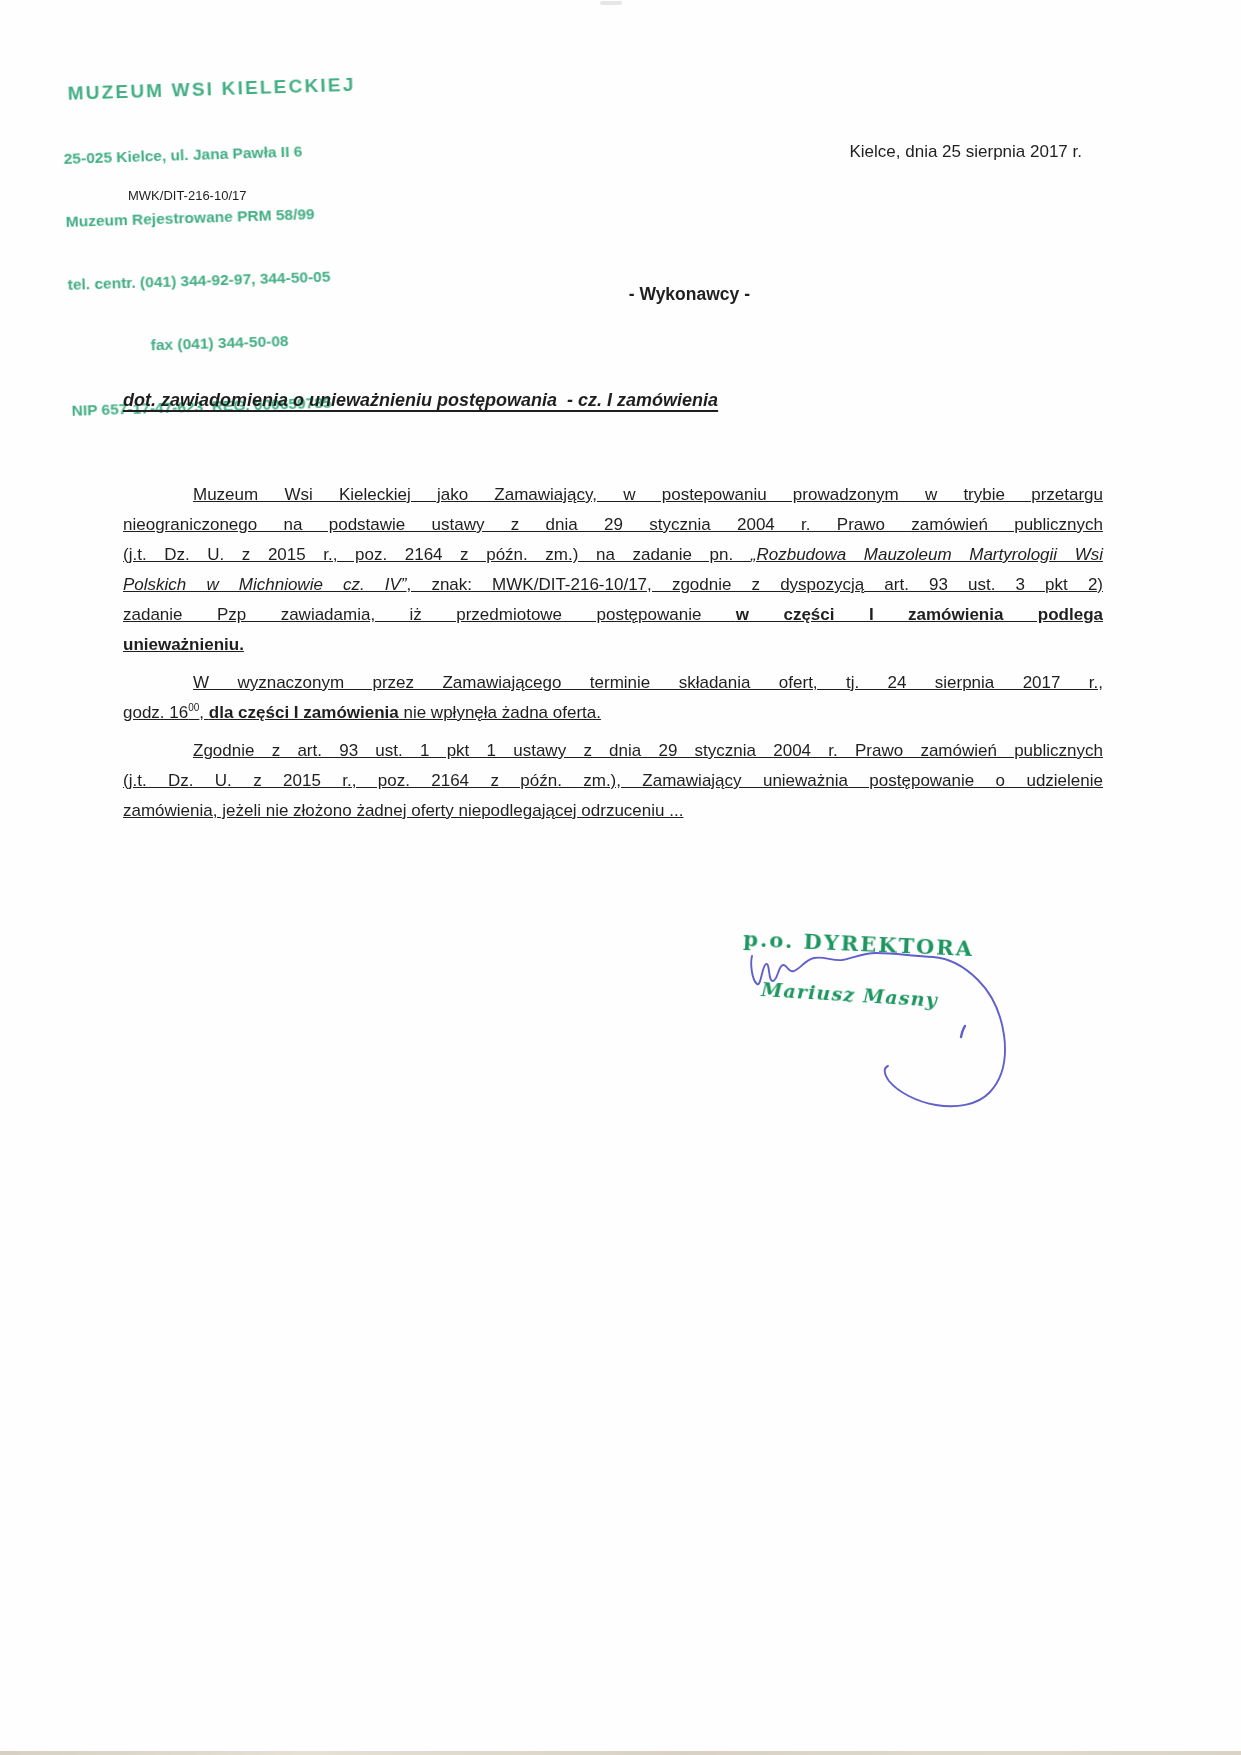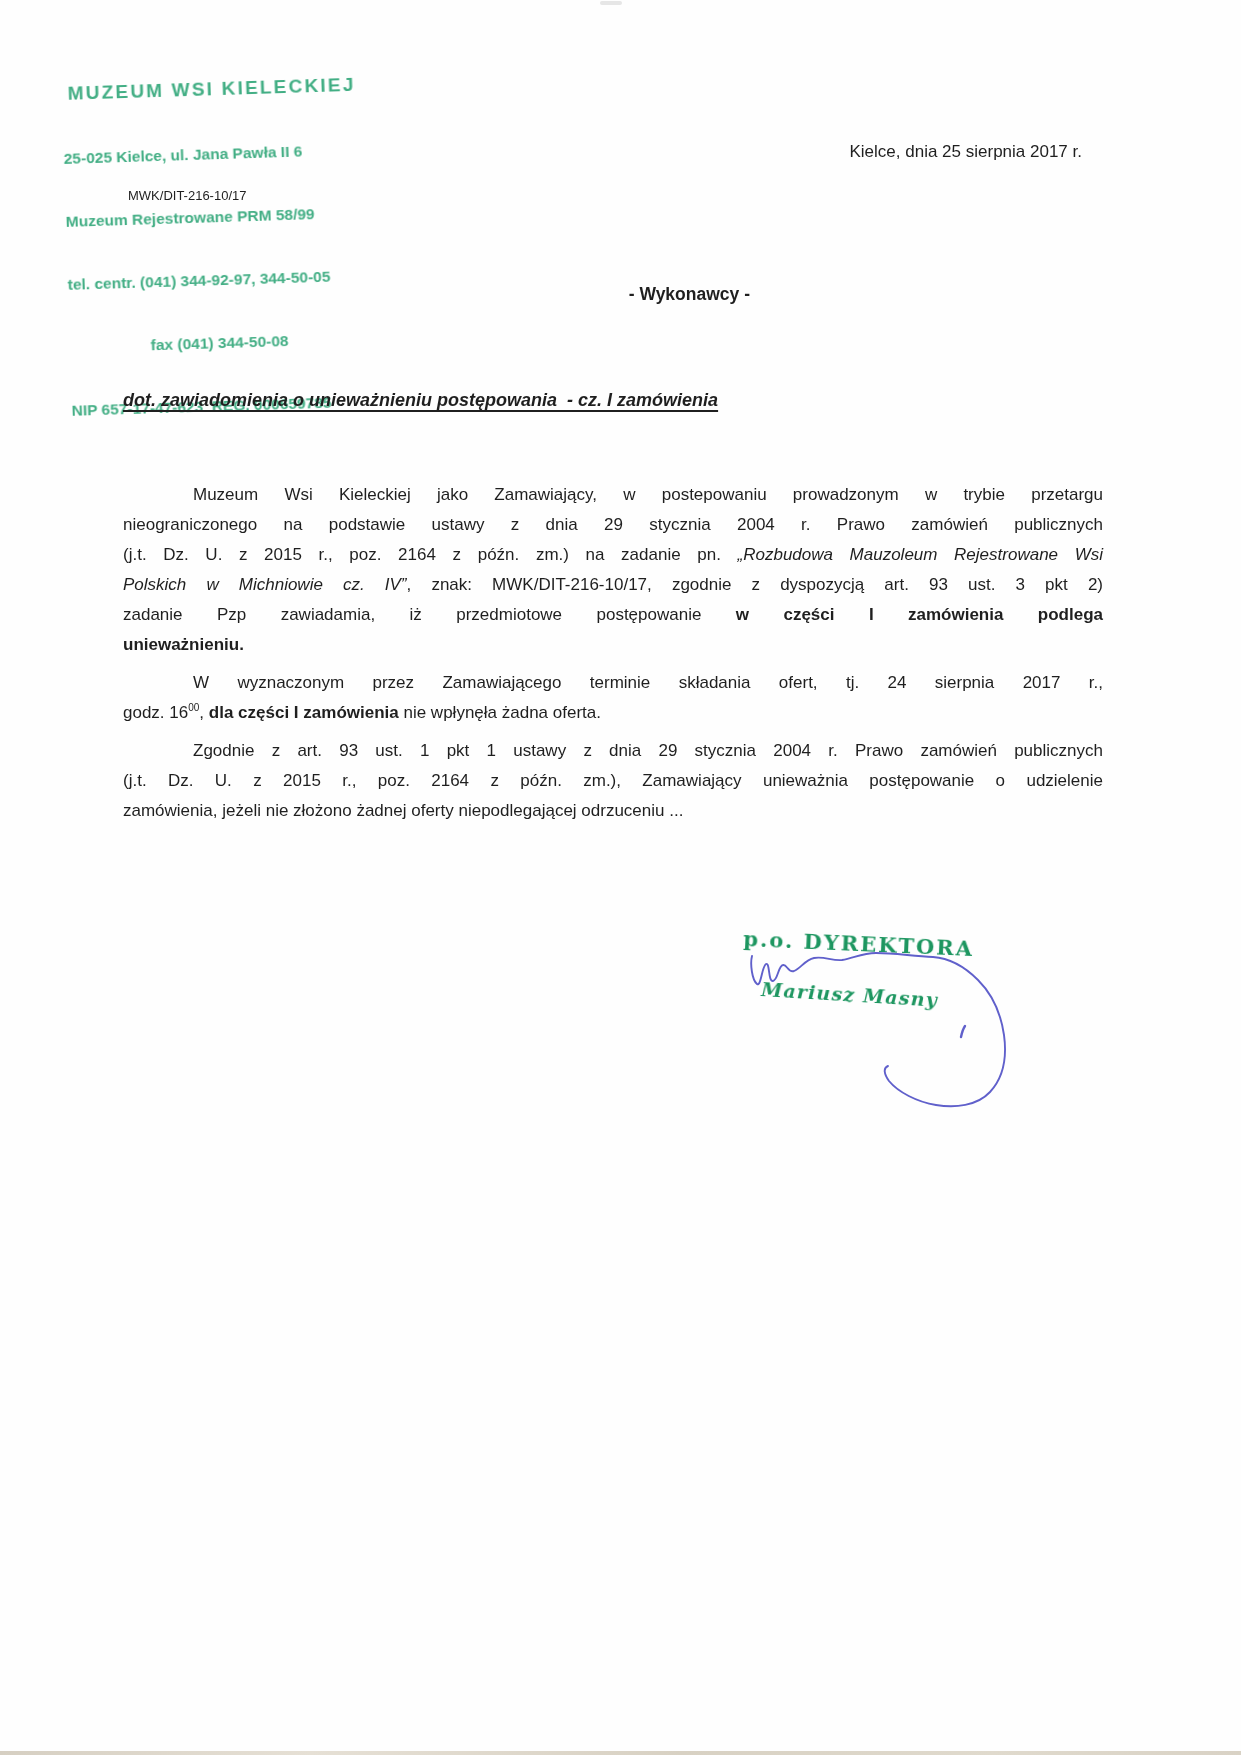--- a/index.html
+++ b/index.html
@@ -22,21 +22,21 @@
   #date-line{position:absolute;top:142px;right:159px;font-size:17px;}
   #reference{position:absolute;left:128px;top:188px;font-size:13px;}
   #addressee{position:absolute;left:470px;top:284px;width:280px;text-align:right;
              font-weight:700;font-size:17.5px;}
   #subject{position:absolute;left:123px;top:390px;font-size:18px;
            font-style:italic;font-weight:700;white-space:pre;
            text-decoration:underline;text-decoration-thickness:2px;text-underline-offset:4px;}
   
   #letter-body{position:absolute;left:123px;top:480px;width:980px;font-size:17px;}
   .para{margin:0 0 8px 0;}
-  .line{line-height:30px;text-align:justify;white-space:normal;}
+  .line{line-height:30px;text-align:justify;white-space:normal;text-decoration:underline;}
   .line.just{text-align-last:justify;}
   .line.ind{text-indent:70px;}
   .b{font-weight:700;}
   .i{font-style:italic;}
   .sup{vertical-align:super;font-size:10px;line-height:0;}
   
   #sig-title{
     position:absolute;left:744px;top:926px;
     font-family:"DejaVu Serif",serif;font-weight:700;font-size:21px;
     letter-spacing:2px;transform:rotate(2.5deg);transform-origin:left top;
@@ -71,21 +71,21 @@
 
   <div id="date-line">Kielce, dnia 25 sierpnia 2017 r.</div>
   <div id="reference">MWK/DIT-216-10/17</div>
   <div id="addressee">- Wykonawcy -</div>
   <div id="subject">dot. zawiadomienia o unieważnieniu postępowania  - cz. I zamówienia</div>
 
   <div id="letter-body">
       <div class="para">
         <div class="line just ind"><span>Muzeum Wsi Kieleckiej jako Zamawiający, w postepowaniu prowadzonym w trybie przetargu</span></div>
         <div class="line just"><span>nieograniczonego na podstawie ustawy z dnia 29 stycznia 2004 r. Prawo zamówień publicznych</span></div>
-        <div class="line just"><span>(j.t. Dz. U. z 2015 r., poz. 2164 z późn. zm.) na zadanie pn. </span><span class="i">„Rozbudowa Mauzoleum Rejestrowane Wsi</span></div>
+        <div class="line just"><span>(j.t. Dz. U. z 2015 r., poz. 2164 z późn. zm.) na zadanie pn. </span><span class="i">„Rozbudowa Mauzoleum Martyrologii Wsi</span></div>
         <div class="line just"><span class="i">Polskich w Michniowie cz. IV”</span><span>, znak: MWK/DIT-216-10/17, zgodnie z dyspozycją art. 93 ust. 3 pkt 2)</span></div>
         <div class="line just"><span>zadanie Pzp zawiadamia, iż przedmiotowe postępowanie </span><span class="b">w części I zamówienia podlega</span></div>
         <div class="line"><span class="b">unieważnieniu.</span></div>
       </div>
       <div class="para">
         <div class="line just ind"><span>W wyznaczonym przez Zamawiającego terminie składania ofert, tj. 24 sierpnia 2017 r.,</span></div>
         <div class="line"><span>godz. 16</span><span class="sup">00</span><span>, </span><span class="b">dla części I zamówienia</span><span> nie wpłynęła żadna oferta.</span></div>
       </div>
       <div class="para">
         <div class="line just ind"><span>Zgodnie z art. 93 ust. 1 pkt 1 ustawy z dnia 29 stycznia 2004 r. Prawo zamówień publicznych</span></div>

